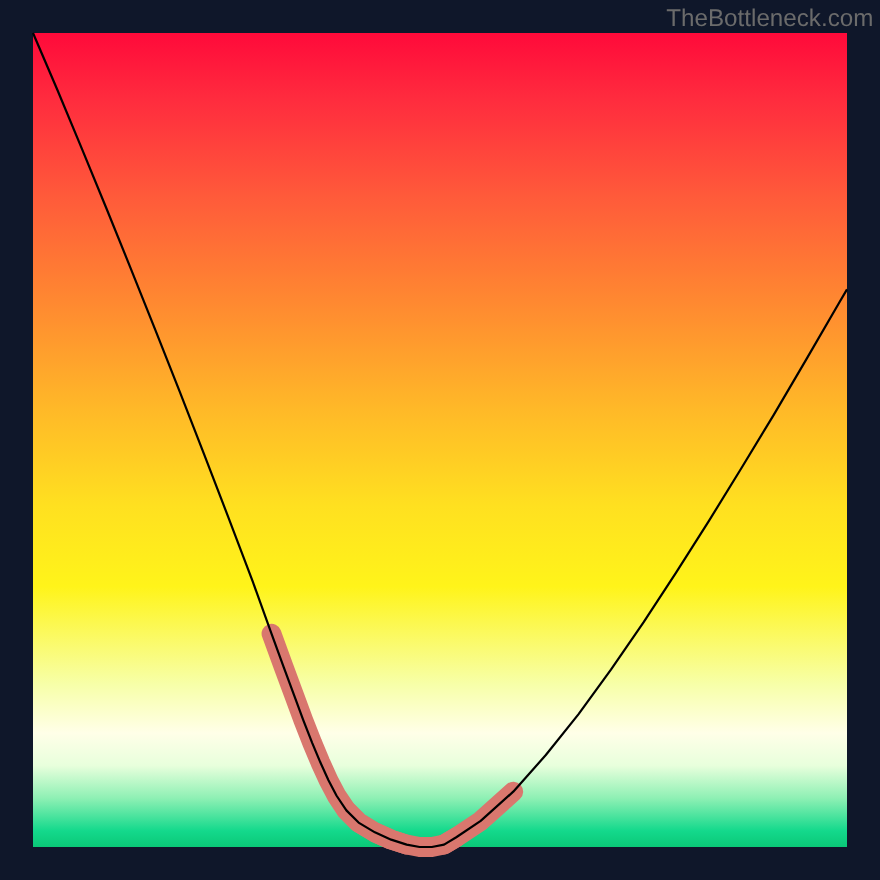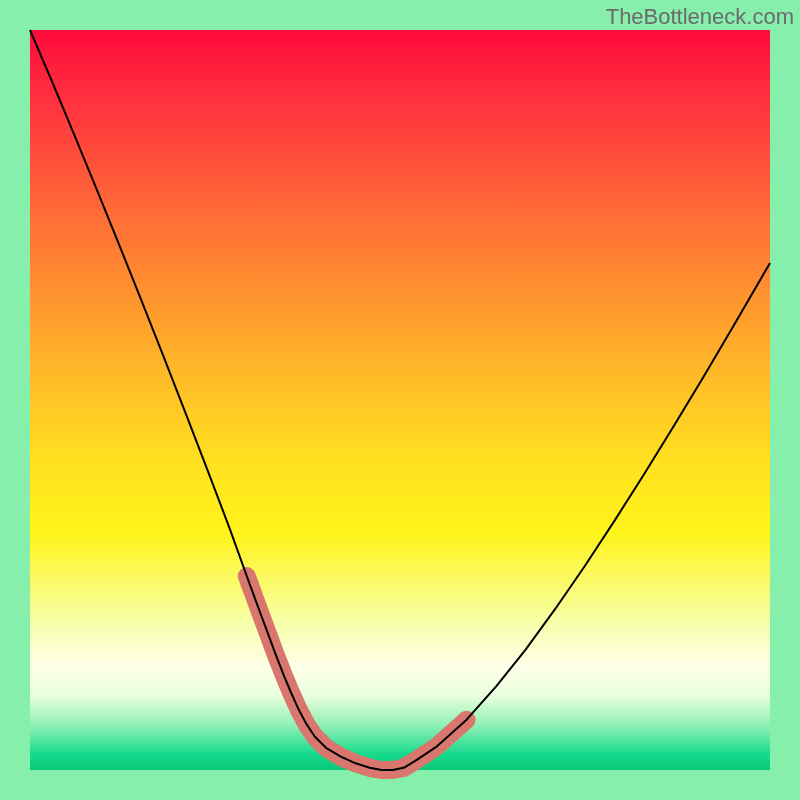--- a/index.html
+++ b/index.html
@@ -1,16 +1,16 @@
 <!DOCTYPE html>
 <html><head>
 <meta charset="utf-8">
 <style>
 html,body{margin:0;padding:0;width:800px;height:800px;background:#000;overflow:hidden}
-.frame{position:absolute;left:0;top:0;width:800px;height:800px;background:#86efac}
+.frame{position:absolute;left:0;top:0;width:800px;height:800px;background:#0f172a}
 .plot-area{position:absolute;left:30px;top:30px;width:740px;height:740px;
   background:linear-gradient(to bottom,
     #ff0a3a 0%,
     #ff2b3e 8%,
     #ff5a3a 20%,
     #ff8c30 34%,
     #ffb828 46%,
     #ffe020 58%,
     #fff41a 68%,
     #f7ffa8 80%,

